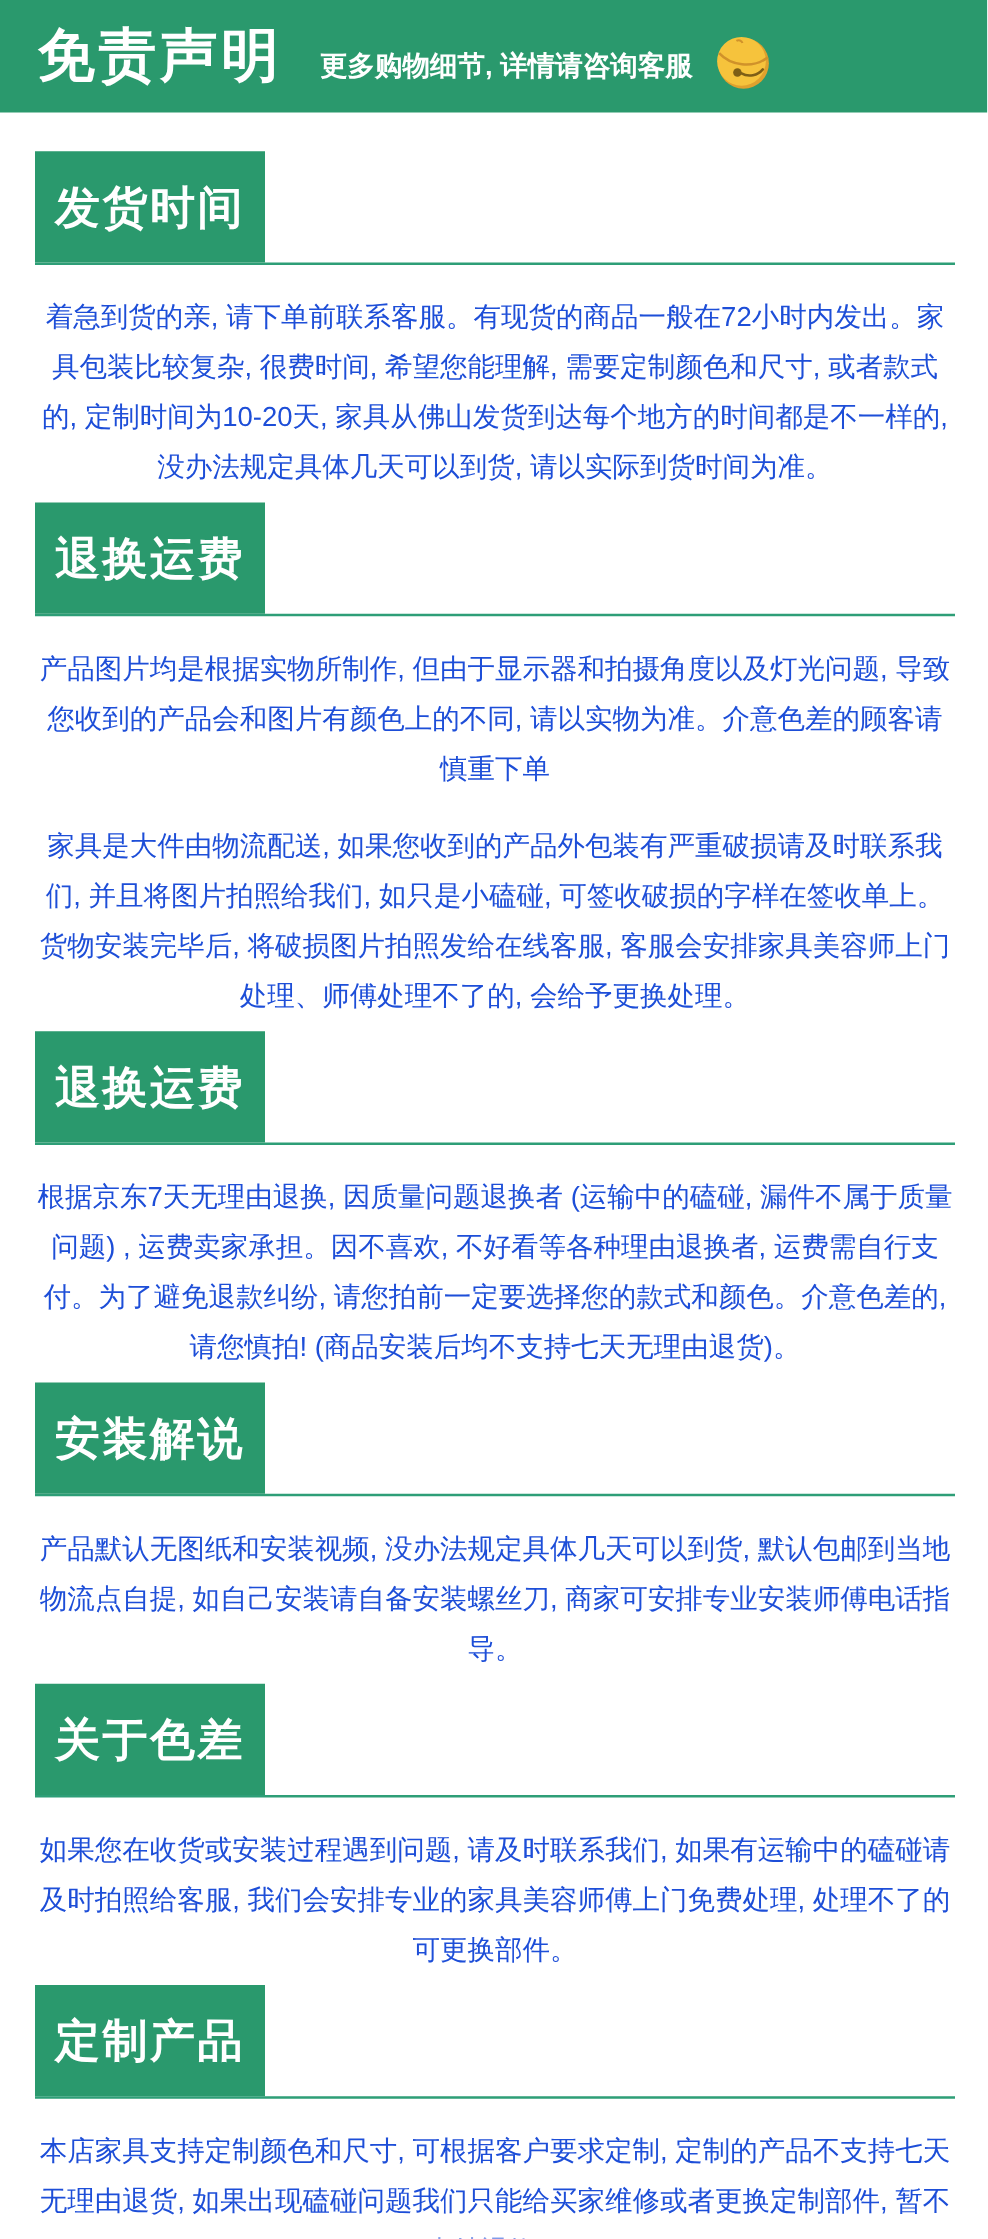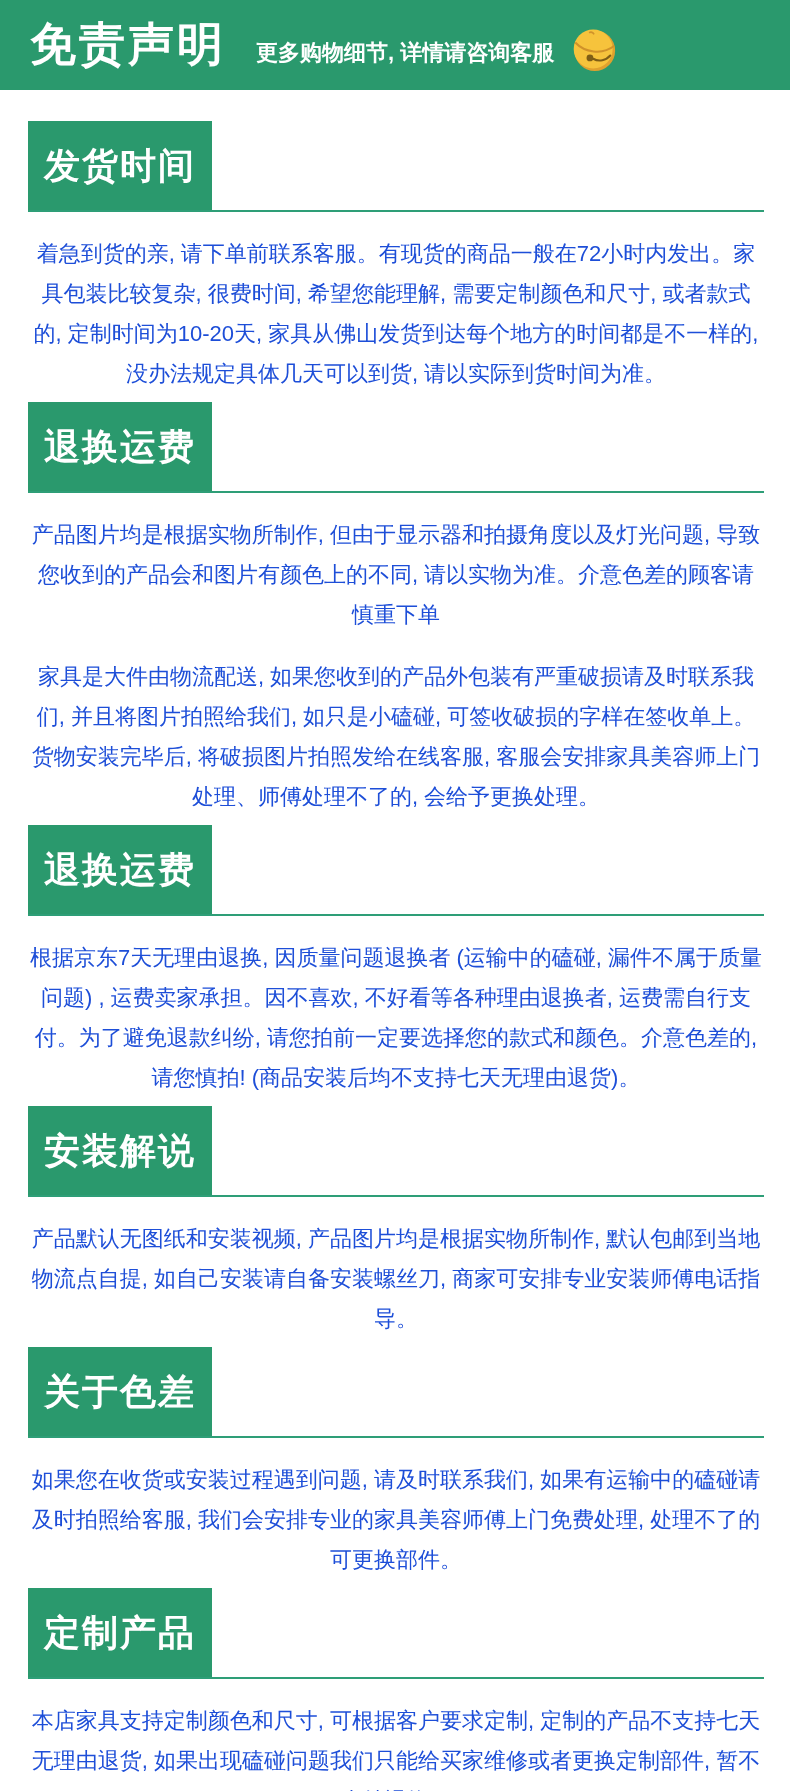--- a/index.html
+++ b/index.html
@@ -112,21 +112,21 @@
       <div class="sec-head">
         <h2 class="sec-title">退换运费</h2>
       </div>
       <p class="sec-body">根据京东7天无理由退换, 因质量问题退换者 (运输中的磕碰, 漏件不属于质量问题) , 运费卖家承担。因不喜欢, 不好看等各种理由退换者, 运费需自行支付。为了避免退款纠纷, 请您拍前一定要选择您的款式和颜色。介意色差的, 请您慎拍! (商品安装后均不支持七天无理由退货)。</p>
     </section>
 
     <section class="sec">
       <div class="sec-head">
         <h2 class="sec-title">安装解说</h2>
       </div>
-      <p class="sec-body">产品默认无图纸和安装视频, 产品图片均是根据实物所制作, 默认包邮到当地物流点自提, 如自己安装请自备安装螺丝刀, 商家可安排专业安装师傅电话指导。</p>
+      <p class="sec-body">产品默认无图纸和安装视频, 没办法规定具体几天可以到货, 默认包邮到当地物流点自提, 如自己安装请自备安装螺丝刀, 商家可安排专业安装师傅电话指导。</p>
     </section>
 
     <section class="sec">
       <div class="sec-head">
         <h2 class="sec-title">关于色差</h2>
       </div>
       <p class="sec-body">如果您在收货或安装过程遇到问题, 请及时联系我们, 如果有运输中的磕碰请及时拍照给客服, 我们会安排专业的家具美容师傅上门免费处理, 处理不了的可更换部件。</p>
     </section>
 
     <section class="sec">

